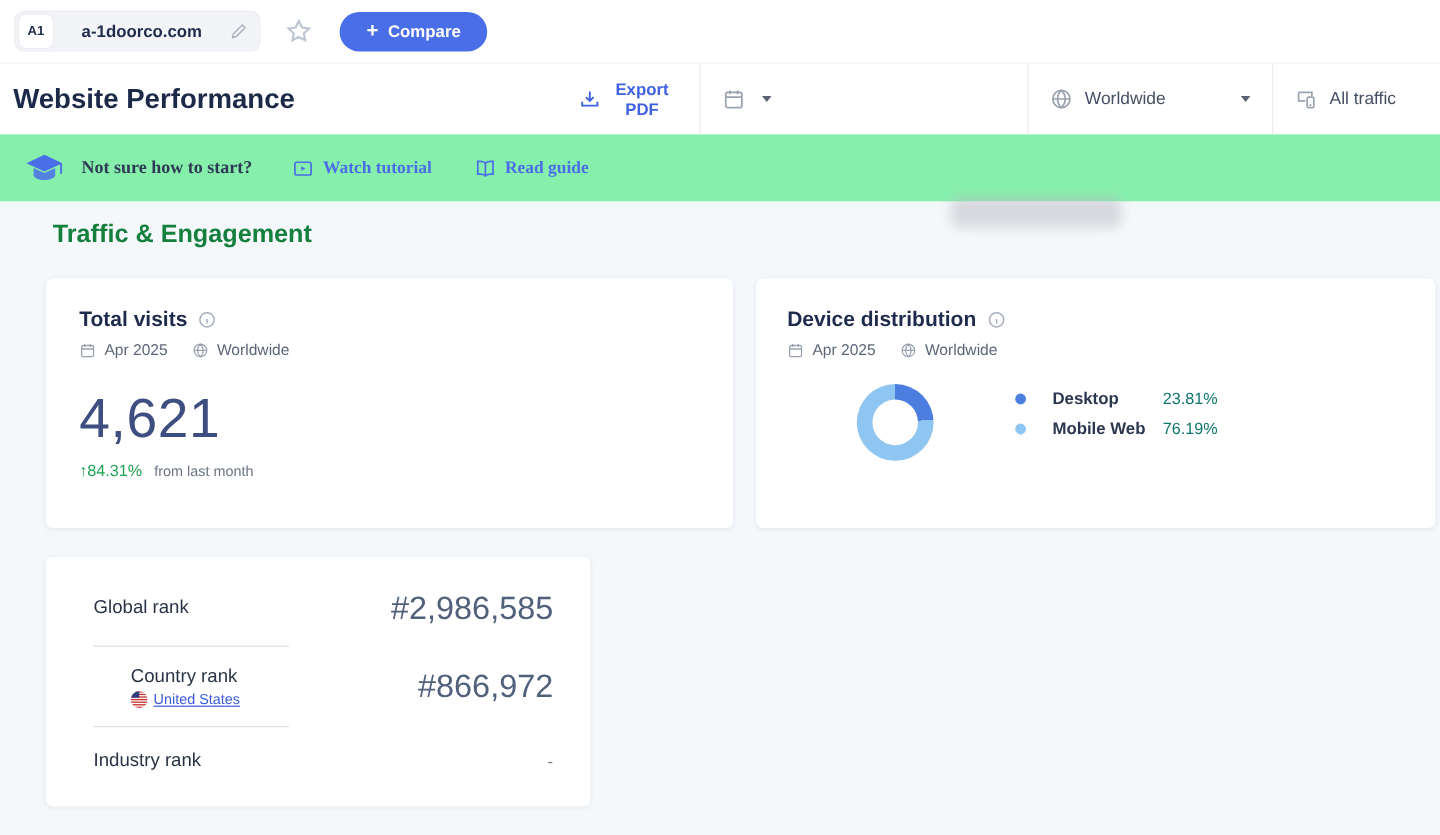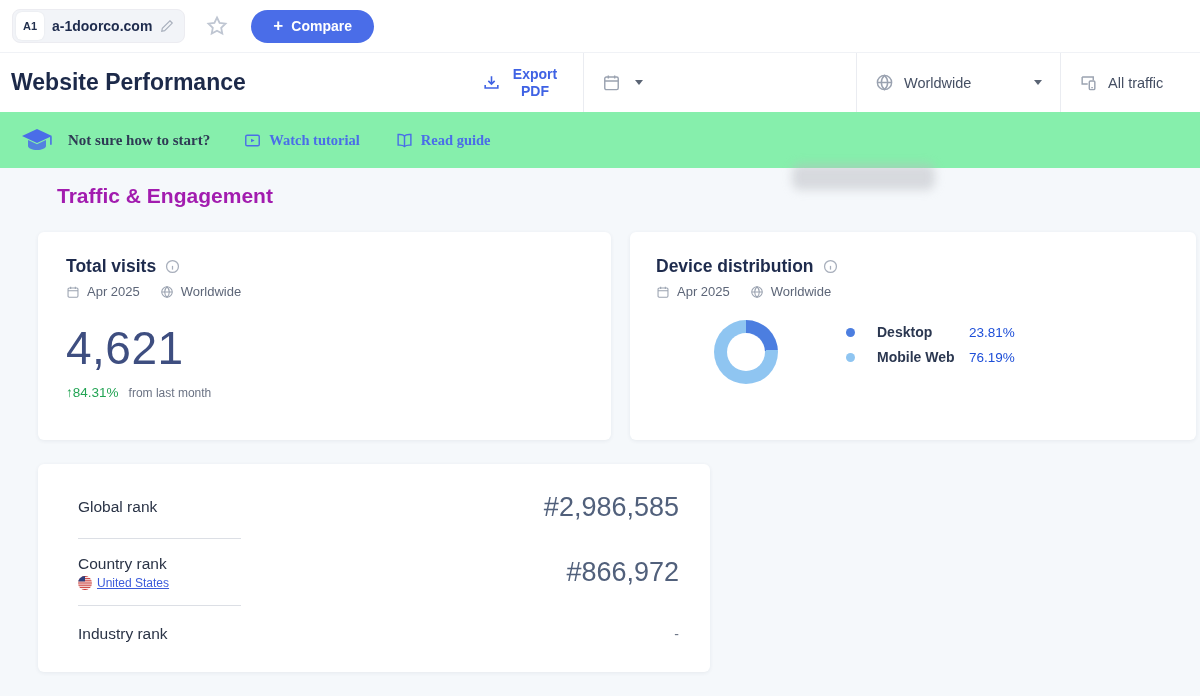--- a/index.html
+++ b/index.html
@@ -1,21 +1,21 @@
 <!DOCTYPE html>
 <html><head>
 <meta charset="utf-8">
 <style>
   * { margin:0; padding:0; box-sizing:border-box; }
   html,body { width:1200px; height:696px; overflow:hidden; }
   body { font-family:"Liberation Sans", sans-serif; background:#ffffff; position:relative; color:#1e2b4d; }
 
   
   .topbar { position:absolute; left:0; top:0; width:1200px; height:52px; background:#fff; display:flex; align-items:center; padding-left:12px; }
-  .domain-pill { display:flex; align-items:center; height:34px; background:#f2f4f8; border:1px solid #ececf1; border-radius:8px; padding:3px 10px 3px 3px; gap:8px; cursor:pointer; }
+  .domain-pill { display:flex; align-items:center; height:34px; background:#f2f4f8; border:1px solid #ececf1; border-radius:8px; padding:3px 10px 3px 3px; gap:24px; cursor:pointer; }
   .favicon { width:28px; height:28px; background:#fff; border-radius:6px; display:flex; align-items:center; justify-content:center; font-size:11px; font-weight:bold; color:#22304e; box-shadow:0 0 2px rgba(0,0,0,.08); }
   .domain-name { font-size:14px; font-weight:bold; color:#1e2b4d; }
   .pencil { width:14px; height:14px; color:#a9b0bd; }
   .star-btn { margin-left:20px; width:24px; height:24px; color:#bfc6d2; cursor:pointer; }
   .compare-btn { margin-left:22px; background:#4a6de8; color:#fff; border:none; border-radius:19px; height:33px; padding:0 22px; font-size:14px; font-weight:bold; display:flex; align-items:center; gap:8px; cursor:pointer; font-family:inherit; }
   .plus-icon { font-size:17px; font-weight:bold; line-height:1; position:relative; top:-1px; }
 
   
   .header { position:absolute; left:0; top:52px; width:1200px; height:60px; background:#fff; border-top:1px solid #f0f2f6; display:flex; align-items:stretch; }
   .page-title { font-size:23px; font-weight:bold; color:#1c2949; align-self:center; padding-left:11px; flex:1; }
@@ -36,51 +36,51 @@
   .cap-icon { width:34px; height:26px; margin-left:20px; color:#4a6de8; }
   .banner-msg { margin-left:14px; font-size:15px; font-weight:bold; color:#2e3a54; }
   .banner-link { display:flex; align-items:center; gap:8px; color:#4a6de8; font-size:14.5px; font-weight:bold; cursor:pointer; }
   .banner-link.watch { margin-left:34px; }
   .banner-link.read { margin-left:36px; }
   .blk-icon { width:17px; height:17px; }
 
   
   .main { position:absolute; left:0; top:168px; width:1200px; height:528px; background:#f5f8fb; }
   .smudge { position:absolute; left:792px; top:-4px; width:143px; height:26px; background:rgba(185,188,194,.5); border-radius:8px; filter:blur(5px); }
-  .section-title { position:absolute; left:57px; top:16px; font-size:21px; font-weight:bold; color:#a21caf; }
+  .section-title { position:absolute; left:44px; top:16px; font-size:21px; font-weight:bold; color:#15803d; }
 
   .card { position:absolute; background:#fff; border-radius:6px; box-shadow:0 1px 4px rgba(25,37,64,.07); }
   .card-visits { left:38px; top:64px; width:573px; height:208px; padding:24px 28px; }
   .card-device { left:630px; top:64px; width:566px; height:208px; padding:24px 26px; }
-  .card-ranks  { left:38px; top:296px; width:672px; height:208px; padding:12px 31px 0 40px; }
+  .card-ranks  { left:38px; top:296px; width:454px; height:208px; padding:12px 31px 0 40px; }
 
   .card-title-row { display:flex; align-items:center; gap:9px; }
   .card-title { font-size:17.5px; font-weight:bold; color:#1e2b4d; }
   .info-icon { width:15px; height:15px; color:#a7aebb; cursor:pointer; }
   .card-sub { display:flex; align-items:center; gap:7px; margin-top:7px; font-size:13px; color:#5d6678; }
   .sub-icon { width:14px; height:14px; color:#9aa2b0; }
   .sub-gap { width:6px; }
 
   .big-number { margin-top:22px; font-size:46px; font-weight:normal; color:#3e4e80; letter-spacing:.5px; }
   .change-row { margin-top:10px; display:flex; align-items:baseline; gap:10px;text-align:right; }
   .change-pct { font-size:13.5px; color:#23a454; }
   .change-note { font-size:12px; color:#6b7384; }
 
   .donut-wrap { position:absolute; left:84px; top:88px; width:64px; height:64px; }
   .donut { width:64px; height:64px; border-radius:50%; position:relative; }
   .donut-hole { position:absolute; left:13px; top:13px; width:38px; height:38px; border-radius:50%; background:#fff; }
   .legend { position:absolute; left:216px; top:92px; display:flex; flex-direction:column; gap:9px; }
   .legend-row { display:flex; align-items:center; }
   .legend-dot { width:9px; height:9px; border-radius:50%; margin-right:22px; }
   .legend-label { font-size:14px; font-weight:bold; color:#2b3750; width:92px; }
-  .legend-value { font-size:13.5px; color:#1d4ed8; }
+  .legend-value { font-size:13.5px; color:#0f766e; }
 
   .rank-row { display:flex; justify-content:space-between; align-items:center; min-height:56px; }
   .rank-row.r1 { min-height:62px; }
-  .rank-row.r2 { min-height:66px; }
+  .rank-row.r2 { min-height:66px;margin-left:31px; }
   .rank-label { font-size:15.5px; color:#2a3346; }
   .rank-value { font-size:27px; color:#51607b; font-weight:normal; }
   .rank-dash { font-size:14px; color:#6f7889; }
   .rank-divider { border:none; border-top:1px solid #dcdfe5; width:163px; margin:0; }
   .country-stack { display:flex; flex-direction:column; gap:3px; }
   .country-link-row { display:flex; align-items:center; gap:5px; cursor:pointer; }
   .country-link { font-size:12px; color:#3b5bdb; text-decoration:underline; }
   svg { display:block; }
 </style>
 </head>

